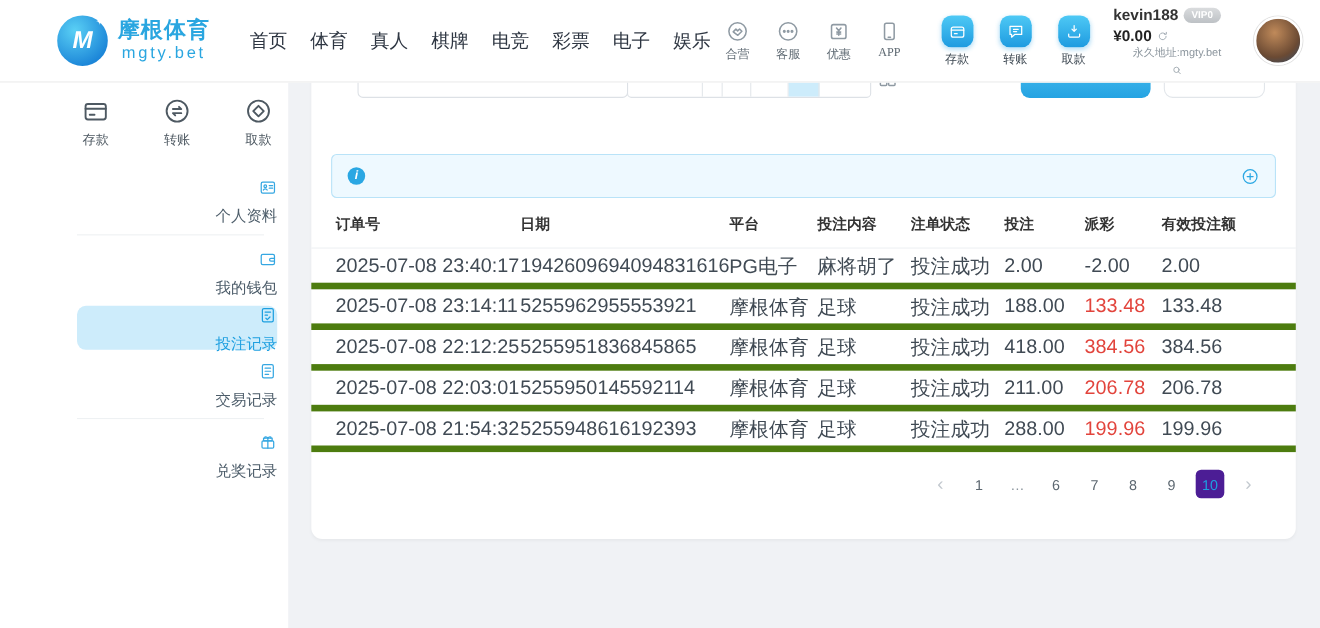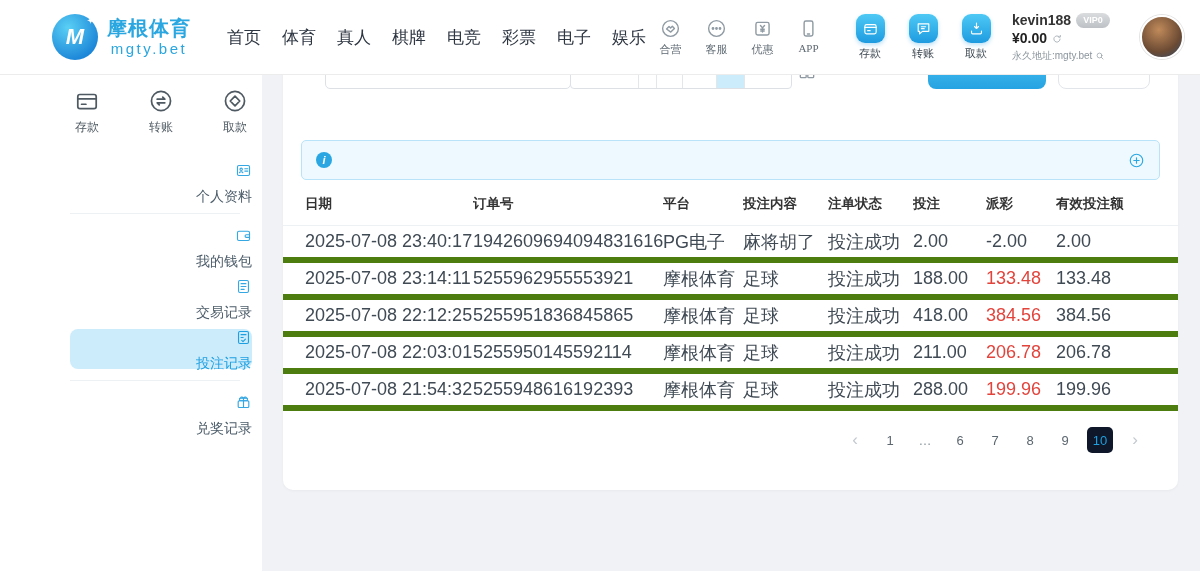--- a/index.html
+++ b/index.html
@@ -50,21 +50,21 @@
   .blue-tile .icon { width:17px; height:17px; }
   .wlabel { font-size:11px; color:#3d4852; }
 
   .user-block { margin-left:14px; line-height:1.25; min-width:116px; cursor:pointer; }
   .u-row1 { display:flex; align-items:center; gap:5px; }
   .u-name { font-size:14px; font-weight:700; color:#333; }
   .vip-pill { background:linear-gradient(180deg,#dadcde,#bdc1c5); color:#fff;
     font-size:9px; font-weight:700; padding:1.5px 7px; border-radius:8px; }
   .u-row2 { display:flex; align-items:center; gap:4px; margin-top:1px; }
   .u-balance { font-size:14px; font-weight:700; color:#222; }
-  .u-row3 { display:flex; align-items:center; gap:3px; font-size:10px; color:#8b959d; margin-top:2px; }
+  .u-row3 { display:flex; align-items:center; gap:3px; font-size:10px; color:#8b959d; margin-top:2px;flex-direction:column; }
   .icon-xs { width:12px; height:12px; color:#9aa4ad; }
   .icon-xxs { width:10px; height:10px; color:#8b959d; }
 
   .avatar { width:44px; height:44px; border-radius:50%; margin-left:12px; flex-shrink:0;
     background:radial-gradient(circle at 42% 32%, #c08a5a, #6b4a33 62%, #2c4a6b);
     border:2px solid #fff; box-shadow:0 0 0 1px #e3e3e3; cursor:pointer; }
 
   
   .body-row { flex:1; display:flex; min-height:0; }
 
@@ -111,21 +111,21 @@
   .trow { display:grid; grid-template-columns:168px 190px 80px 85px 85px 73px 70px 1fr;
     padding:0 18px 0 22px; align-items:center; height:37px;
     border-bottom:6px solid #4d7c0f; font-size:18px; color:#404a54; }
   .trow.thead { height:44px; font-weight:700; color:#333; font-size:13.5px; border-bottom:1px solid #eef1f3; }
   .tcell { white-space:nowrap; overflow:hidden; }
   .payout-red { color:#e2443c; }
 
   .pagination { display:flex; justify-content:flex-end; align-items:center; gap:9px; padding:16px 30px 0 0; }
   .pg { min-width:26px; height:26px; display:flex; align-items:center; justify-content:center;
     font-size:13px; color:#5c6770; border-radius:5px; cursor:pointer; padding:0 4px; }
-  .pg.active { background:#0f172a; color:#1d9fe0; }
+  .pg.active { background:#4c1d95; color:#1d9fe0; }
   .pg.arrow { color:#c3c9cf; font-size:17px; }
   .pg.ellipsis { color:#8a949c; cursor:default; }
 
   .icon svg, .blue-tile svg, .f-grid svg, .plus-ic svg { width:100%; height:100%; display:block; }
   .icon { display:inline-block; }
 </style>
 </head>
 <body>
 
 <div class="page">
@@ -305,38 +305,38 @@
           <div class="menu-divider"></div>
           <div class="menu-item">
             <span class="icon">
               <svg viewBox="0 0 24 24" fill="none" stroke="currentColor" stroke-width="1.6" stroke-linecap="round" stroke-linejoin="round">
                 <rect x="3.5" y="6" width="17" height="13" rx="2"></rect>
                 <path d="M20.5 11H16a1.8 1.8 0 000 3.6h4.5"></path>
               </svg>
             </span>
             <span>我的钱包</span>
           </div>
-          <div class="menu-item">
-            <span class="icon">
-              <svg viewBox="0 0 24 24" fill="none" stroke="currentColor" stroke-width="1.6" stroke-linecap="round" stroke-linejoin="round">
-                <rect x="5" y="3.5" width="14" height="17" rx="2"></rect>
-                <path d="M8.5 8h7M8.5 12h7M8.5 16h4.5"></path>
-              </svg>
-            </span>
-            <span>交易记录</span>
-          </div>
           <div class="menu-item active">
             <span class="icon">
               <svg viewBox="0 0 24 24" fill="none" stroke="currentColor" stroke-width="1.6" stroke-linecap="round" stroke-linejoin="round">
                 <rect x="5" y="3.5" width="14" height="17" rx="2"></rect>
                 <path d="M8.5 8h7M8.5 12h3"></path>
                 <path d="M9.5 16l1.8 1.8 3.4-3.4"></path>
               </svg>
             </span>
             <span>投注记录</span>
+          </div>
+          <div class="menu-item">
+            <span class="icon">
+              <svg viewBox="0 0 24 24" fill="none" stroke="currentColor" stroke-width="1.6" stroke-linecap="round" stroke-linejoin="round">
+                <rect x="5" y="3.5" width="14" height="17" rx="2"></rect>
+                <path d="M8.5 8h7M8.5 12h7M8.5 16h4.5"></path>
+              </svg>
+            </span>
+            <span>交易记录</span>
           </div>
           <div class="menu-divider"></div>
           <div class="menu-item">
             <span class="icon">
               <svg viewBox="0 0 24 24" fill="none" stroke="currentColor" stroke-width="1.6" stroke-linecap="round" stroke-linejoin="round">
                 <rect x="4.5" y="9.5" width="15" height="9.5" rx="1.5"></rect>
                 <path d="M6.5 6h11v3.5h-11z"></path>
                 <path d="M12 6v13"></path>
                 <path d="M12 6C10.5 3.4 7 4.2 8.2 6M12 6c1.5-2.6 5-1.8 3.8 0"></path>
               </svg>
@@ -376,22 +376,22 @@
           <span class="plus-ic">
               <svg viewBox="0 0 24 24" fill="none" stroke="currentColor" stroke-width="1.6" stroke-linecap="round" stroke-linejoin="round">
                 <circle cx="12" cy="12" r="8.8"></circle>
                 <path d="M12 8.2v7.6M8.2 12h7.6"></path>
               </svg>
             </span>
         </div>
 
         <div class="table">
           <div class="trow thead">
+              <div class="tcell">订单号</div>
               <div class="tcell">日期</div>
-              <div class="tcell">订单号</div>
               <div class="tcell">平台</div>
               <div class="tcell">投注内容</div>
               <div class="tcell">注单状态</div>
               <div class="tcell">投注</div>
               <div class="tcell">派彩</div>
               <div class="tcell">有效投注额</div>
             </div>
           <div>
               <div class="trow">
                 <div class="tcell">2025-07-08 23:40:17</div>

